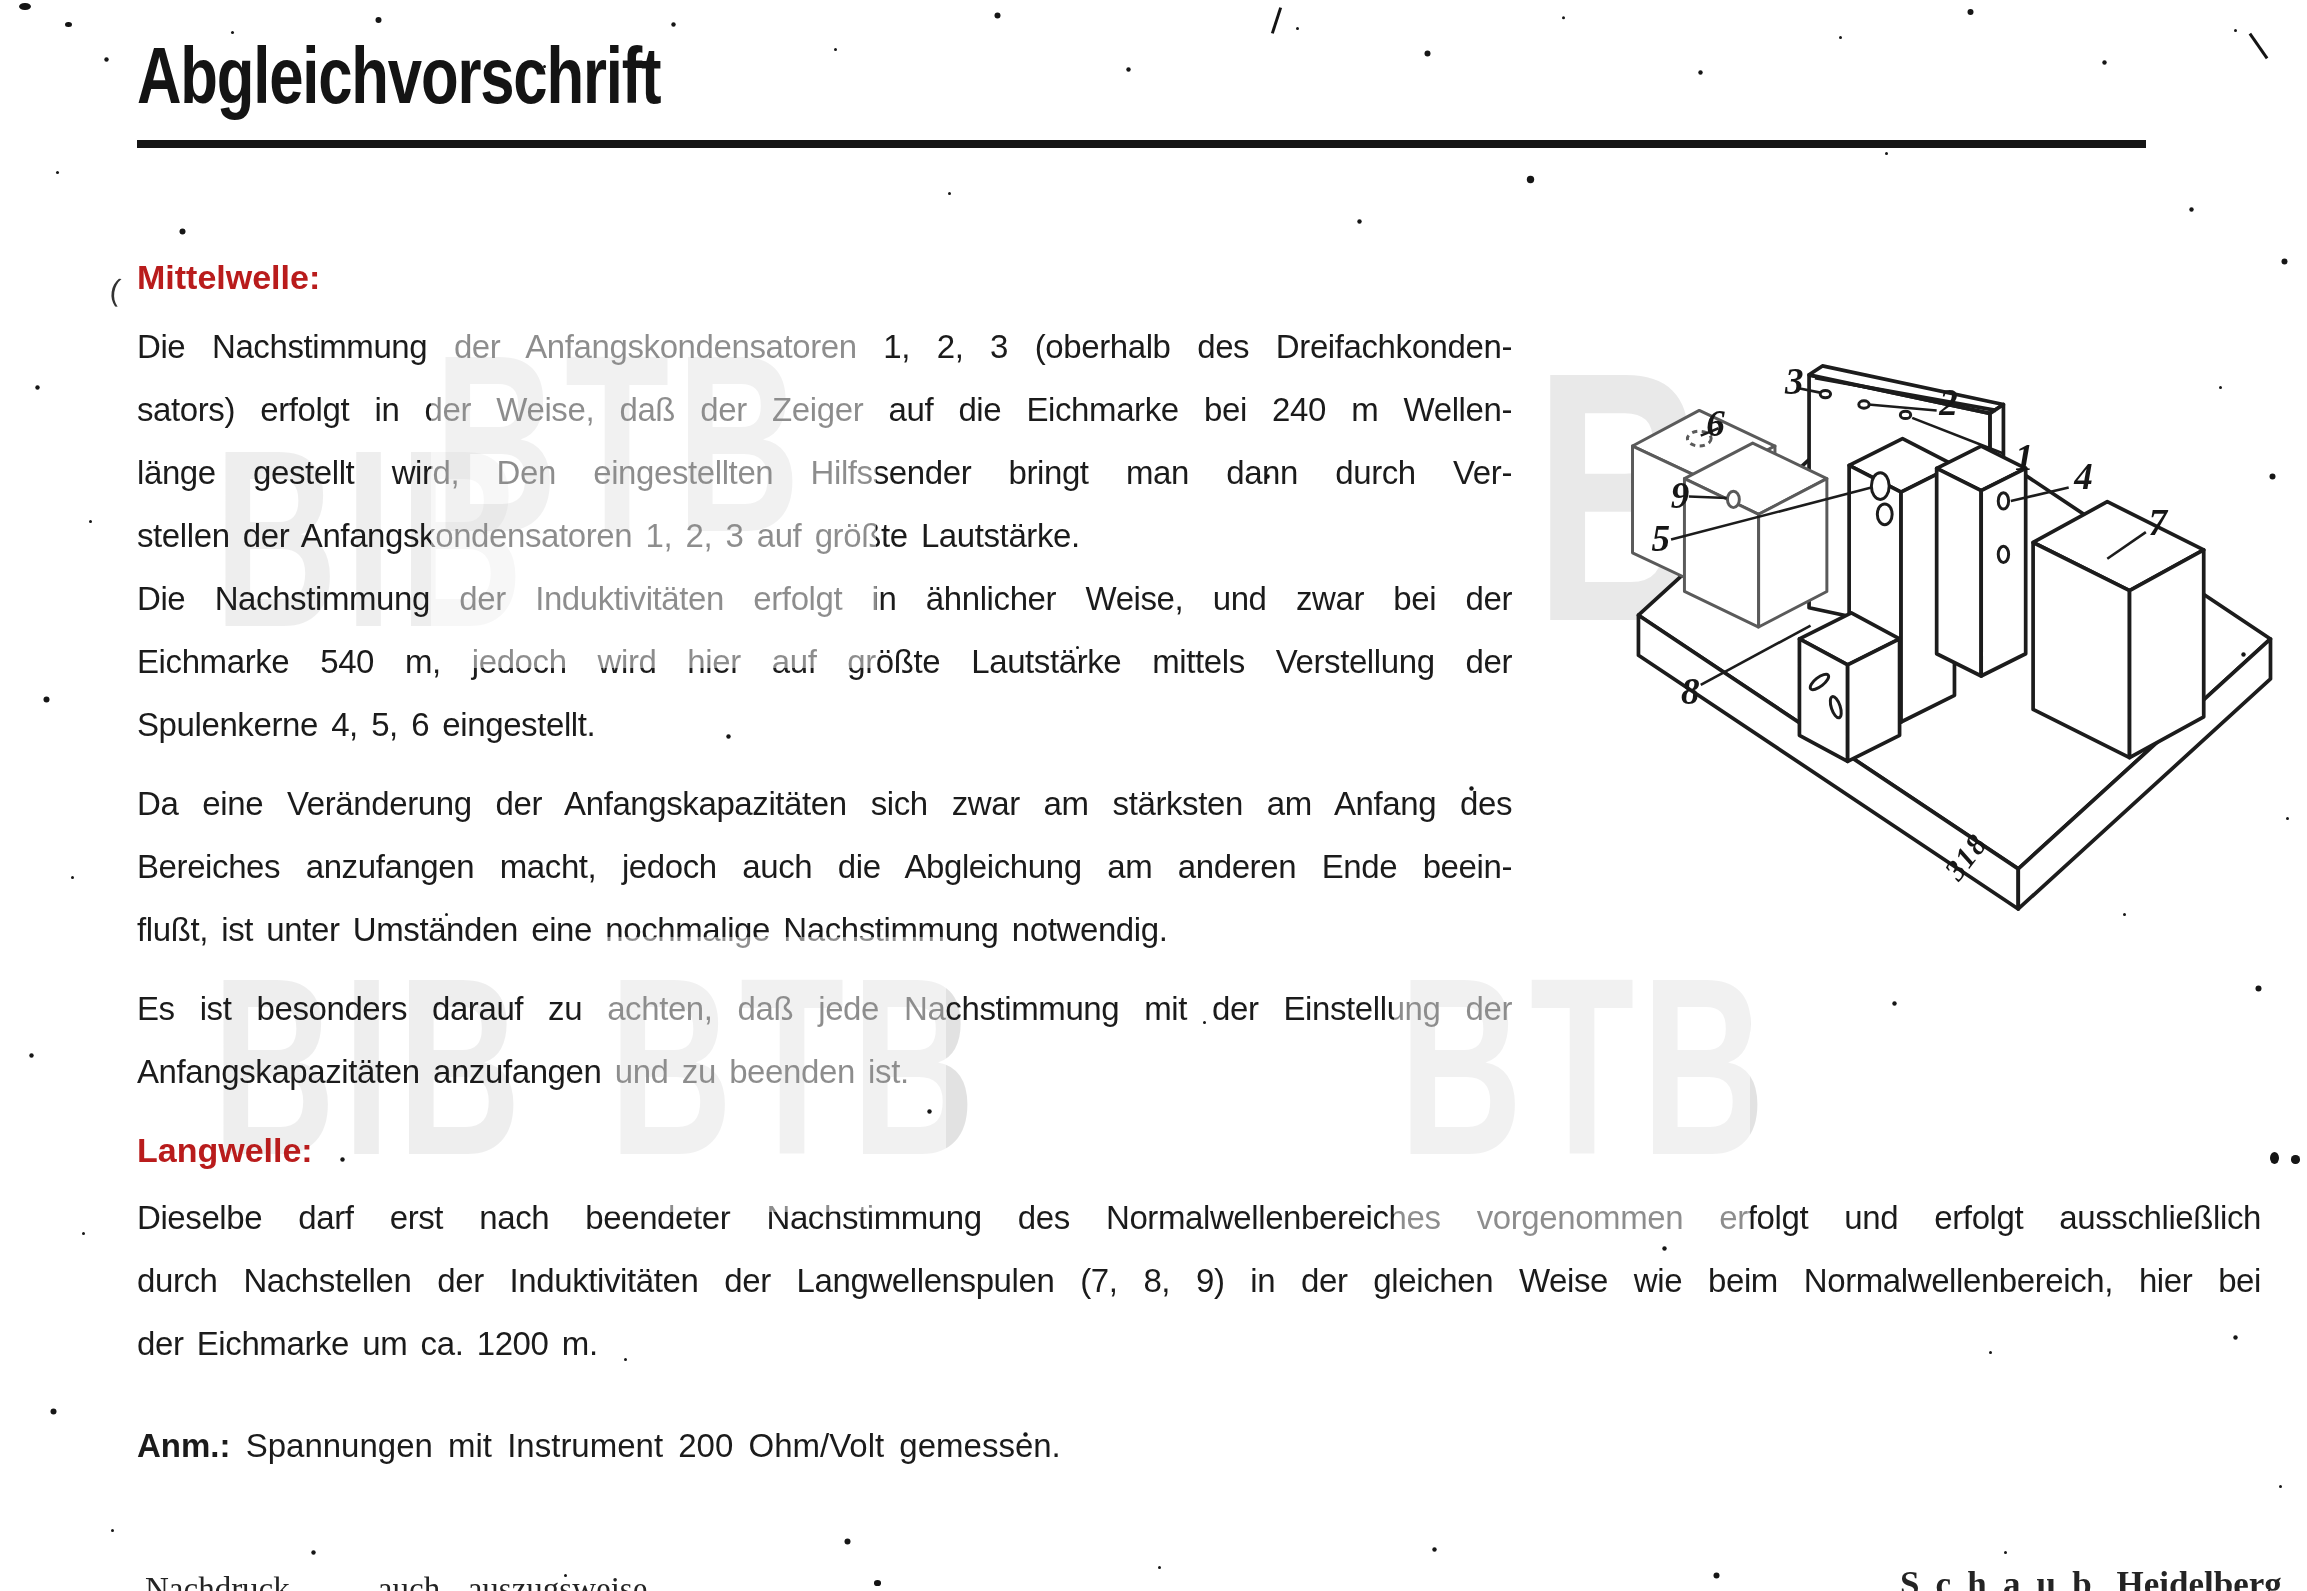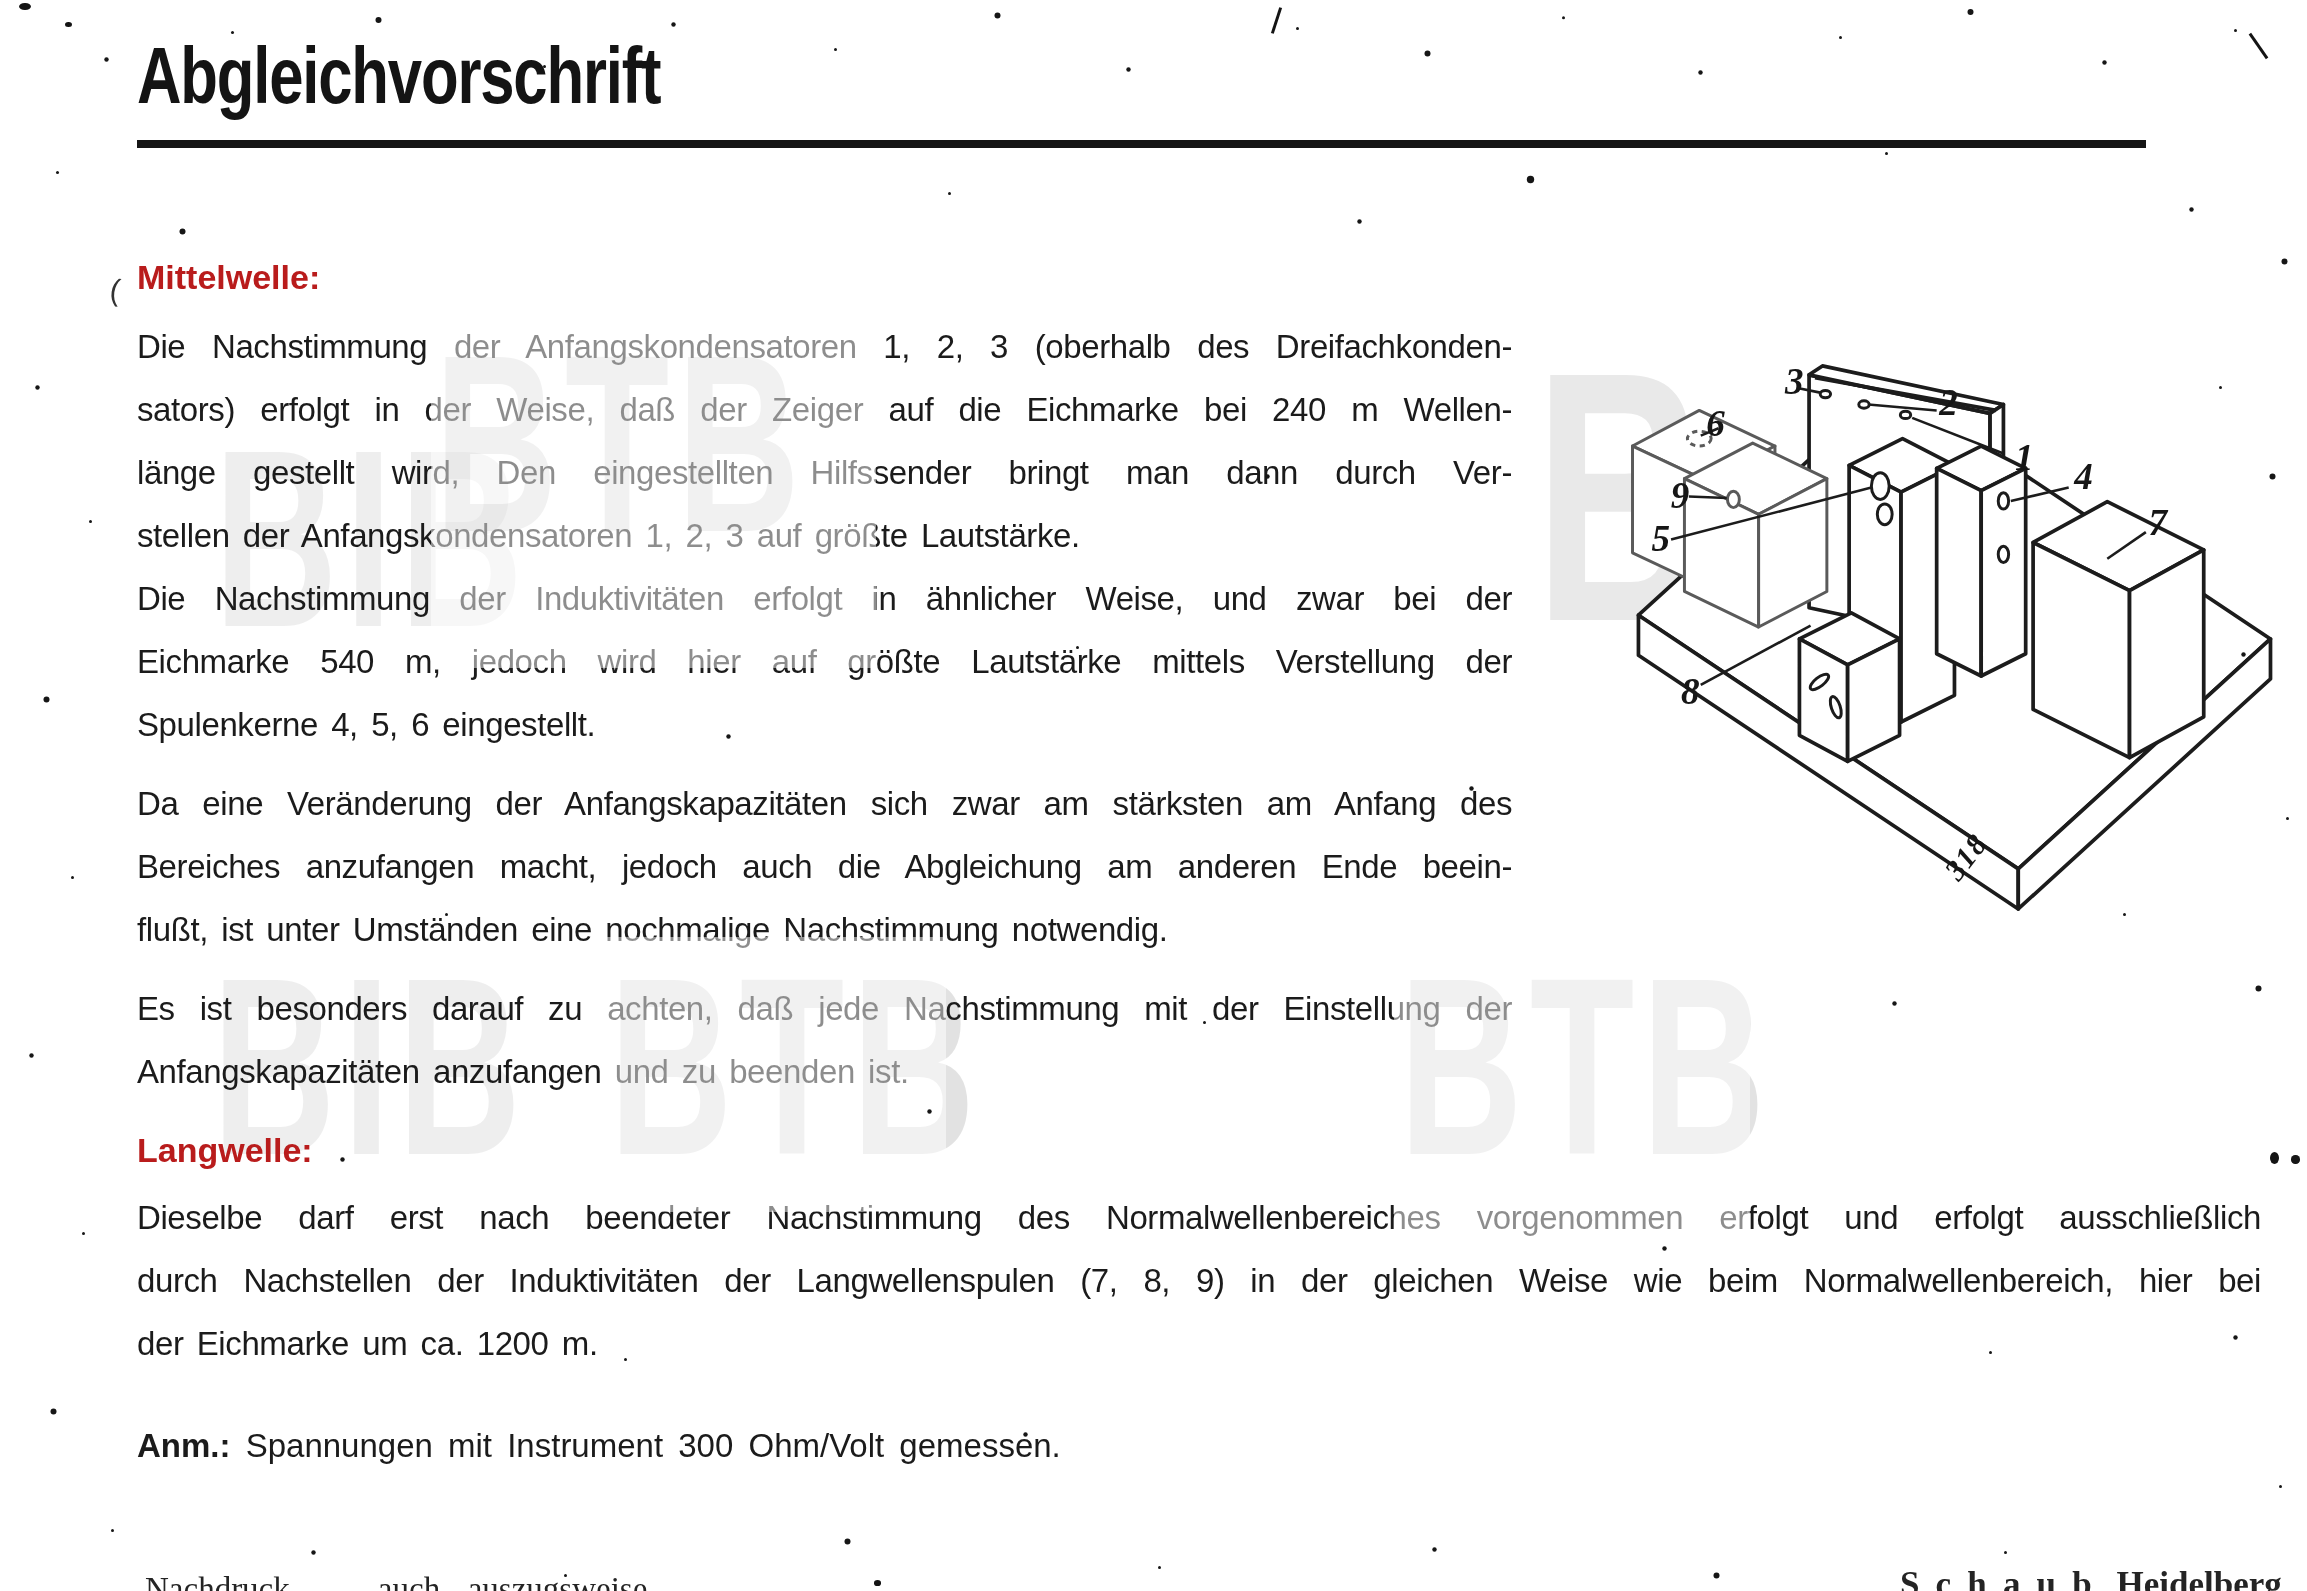--- a/index.html
+++ b/index.html
@@ -102,21 +102,21 @@
   <div class="sec-head" style="left:137px;top:1131px;">Langwelle:</div>
 
   <div class="para wide" style="left:137px;top:1186px;">
     <div class="line jl">Dieselbe darf erst nach beendeter Nachstimmung des Normalwellenbereiches vorgenommen erfolgt und erfolgt ausschließlich</div>
     <div class="line jl">durch Nachstellen der Induktivitäten der Langwellenspulen (7, 8, 9) in der gleichen Weise wie beim Normalwellenbereich, hier bei</div>
     <div class="line">der Eichmarke um ca. 1200 m.</div>
   </div>
 
   <div class="anm">
     <b>Anm.:</b>
-    <span>Spannungen mit Instrument 300 Ohm/Volt gemessen.</span>
+    <span>Spannungen mit Instrument 200 Ohm/Volt gemessen.</span>
   </div>
 
   <div class="foot l">Nachdruck  —  auch  auszugsweise</div>
   <div class="foot r">S c h a u b,  Heidelberg</div>
 
   <svg class="fig" width="727" height="609" viewBox="0 0 980 820">
     <g fill="#ffffff" stroke="#1c1c1c" stroke-width="5" stroke-linejoin="round">
 
       <polygon points="68,388 408,78 920,420 580,730"></polygon>
       <polygon points="68,388 580,730 580,784 68,442"></polygon>

